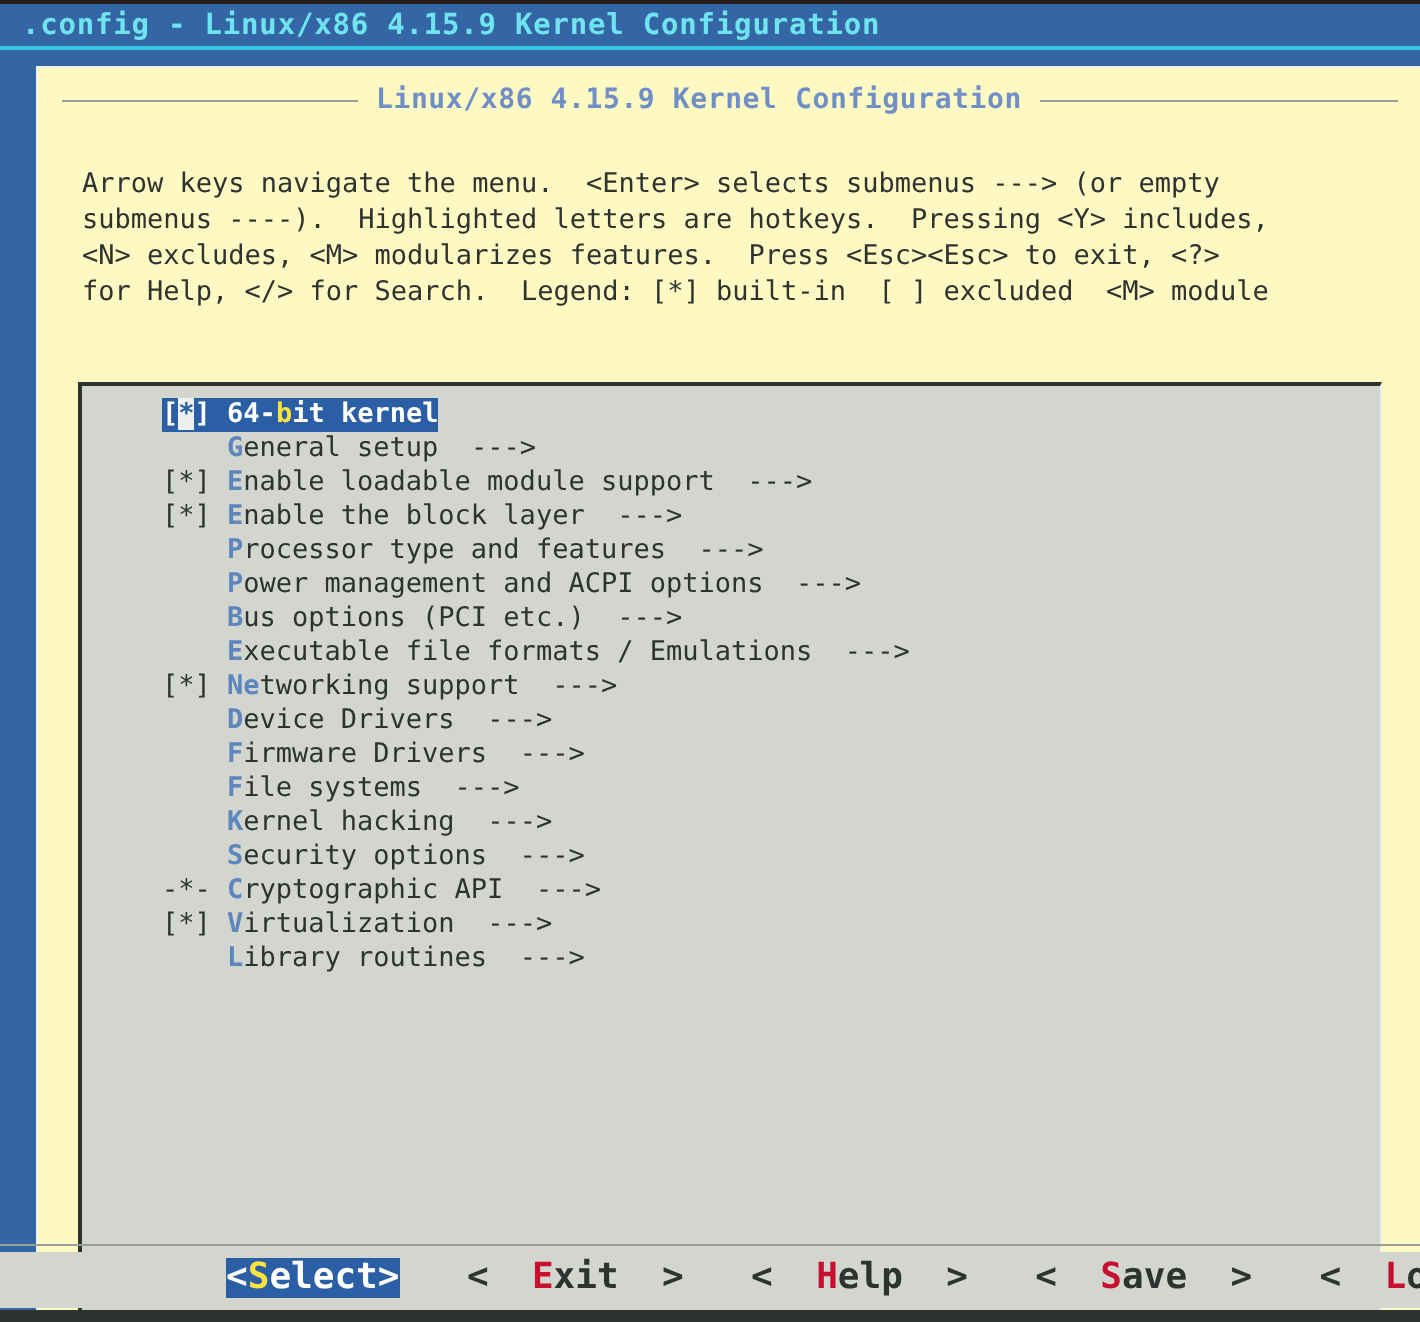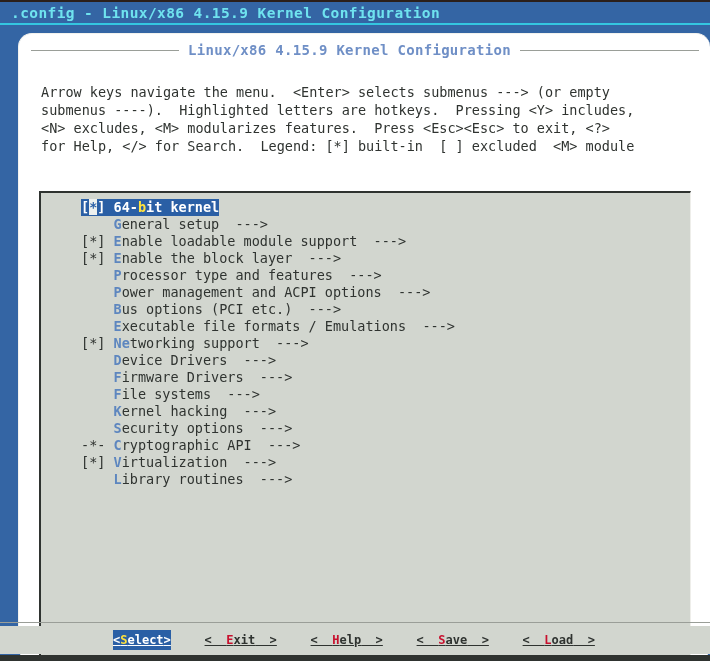--- a/index.html
+++ b/index.html
@@ -40,25 +40,24 @@
     white-space: pre;
   }
 
   
   #dialog {
     position: absolute;
     left: 18px;
     top: 33px;
     width: 692px;
     height: 628px;
-    background: #ffffff;
+    background: #fef9c3;
     box-sizing: border-box;
     border-top: 1px solid #f2f2ee;
     border-left: 1px solid #f2f2ee;
-    border-radius: 14px;
   }
 
   
   #dialog-title {
     position: absolute;
     left: 0;
     top: 7px;
     width: 692px;
     height: 18px;
     display: flex;
@@ -174,22 +173,21 @@
     top: 3px;
     white-space: pre;
     font-size: 14px;
     line-height: 20px;
   }
   .btn {
     display: inline-block;
     white-space: pre;
     color: #2f3330;
     font-weight: bold;
-    font-size: 12px;
-    text-decoration: underline;
+    font-size: 18px;
   }
   .btn .hk { color: #c8102e; font-weight: bold; }
   .btn.active {
     background: #2a5fa5;
     color: #ffffff;
   }
   .btn.active .hk { color: #ffe23d; }
   .btn-gap { display: inline-block; white-space: pre; }
 
   #bottom-edge {

